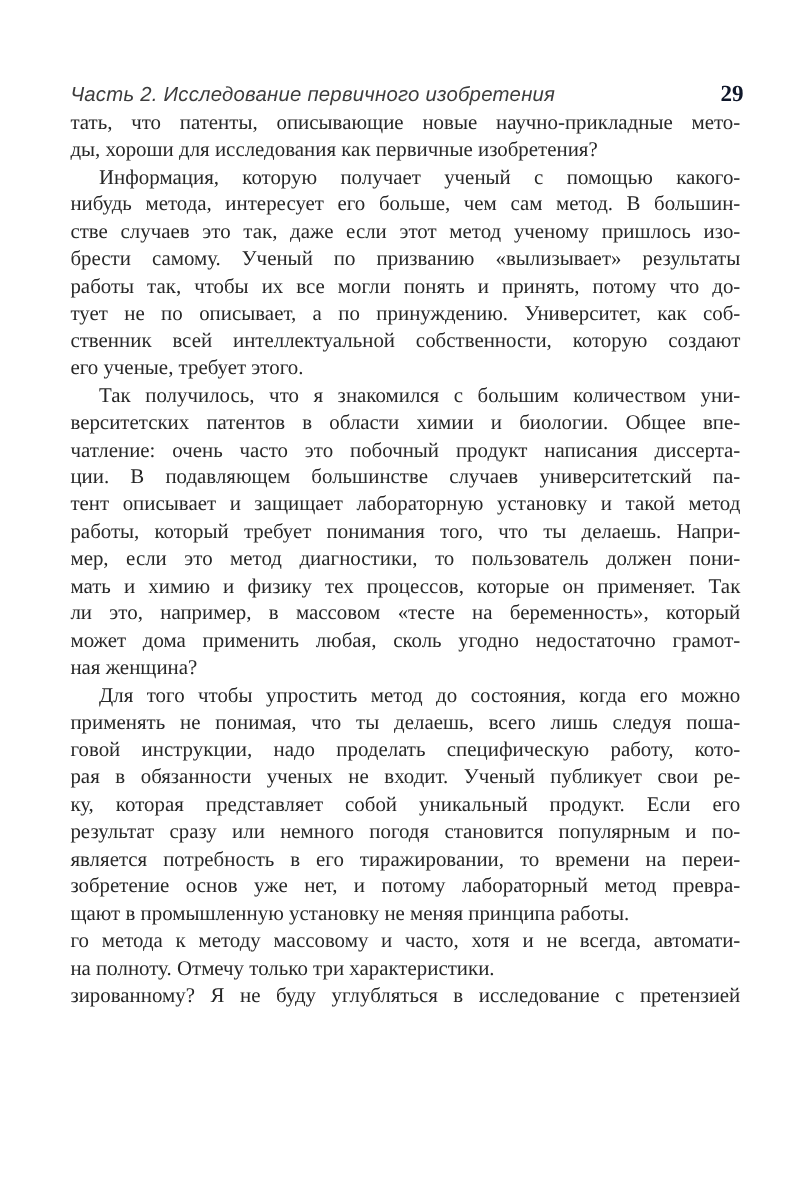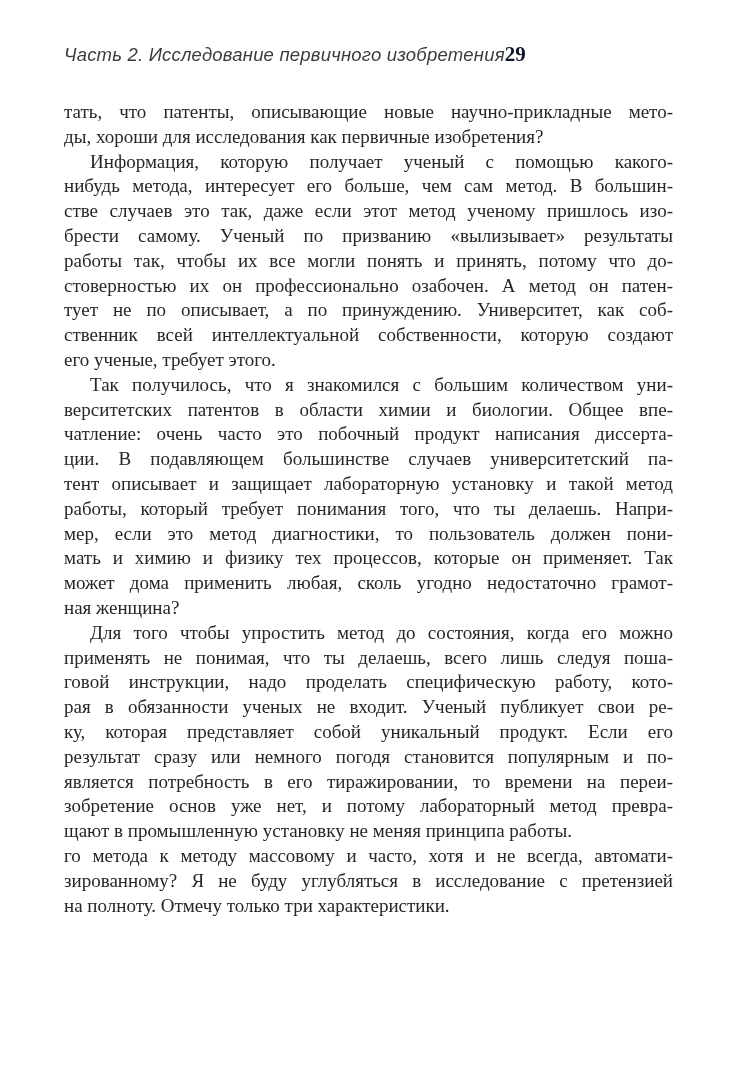--- a/index.html
+++ b/index.html
@@ -9,25 +9,26 @@
   }
   .book-page {
     position: relative;
     width: 738px;
     height: 1080px;
     background: #ffffff;
     overflow: hidden;
   }
   .running-header {
     position: absolute;
-    top: 42px;
+    top: 73px;
     left: 64px;
     width: 612px;
     display: flex;
     align-items: baseline;
+    justify-content: space-between;
   }
   .chapter-title {
     font-family: "Liberation Sans", sans-serif;
     font-style: italic;
     font-size: 18.5px;
     color: #3c3c3c;
     letter-spacing: 0.2px;
     white-space: nowrap;
   }
   .page-number {
@@ -75,47 +76,47 @@
       <div class="paragraph">
         <div class="line">тать, что патенты, описывающие новые научно-прикладные мето-</div>
         <div class="line last">ды, хороши для исследования как первичные изобретения?</div>
       </div>
       <div class="paragraph">
         <div class="line indent">Информация, которую получает ученый с помощью какого-</div>
         <div class="line">нибудь метода, интересует его больше, чем сам метод. В большин-</div>
         <div class="line">стве случаев это так, даже если этот метод ученому пришлось изо-</div>
         <div class="line">брести самому. Ученый по призванию «вылизывает» результаты</div>
         <div class="line">работы так, чтобы их все могли понять и принять, потому что до-</div>
-        <div class="line">стоверностью их он профессионально озабочен. А метод он патен-</div>
         <div class="line">тует не по описывает, а по принуждению. Университет, как соб-</div>
         <div class="line">ственник всей интеллектуальной собственности, которую создают</div>
         <div class="line last">его ученые, требует этого.</div>
       </div>
       <div class="paragraph">
         <div class="line indent">Так получилось, что я знакомился с большим количеством уни-</div>
         <div class="line">верситетских патентов в области химии и биологии. Общее впе-</div>
         <div class="line">чатление: очень часто это побочный продукт написания диссерта-</div>
         <div class="line">ции. В подавляющем большинстве случаев университетский па-</div>
         <div class="line">тент описывает и защищает лабораторную установку и такой метод</div>
         <div class="line">работы, который требует понимания того, что ты делаешь. Напри-</div>
         <div class="line">мер, если это метод диагностики, то пользователь должен пони-</div>
         <div class="line">мать и химию и физику тех процессов, которые он применяет. Так</div>
+        <div class="line">ли это, например, в массовом «тесте на беременность», который</div>
         <div class="line">может дома применить любая, сколь угодно недостаточно грамот-</div>
         <div class="line last">ная женщина?</div>
       </div>
       <div class="paragraph">
         <div class="line indent">Для того чтобы упростить метод до состояния, когда его можно</div>
         <div class="line">применять не понимая, что ты делаешь, всего лишь следуя поша-</div>
         <div class="line">говой инструкции, надо проделать специфическую работу, кото-</div>
         <div class="line">рая в обязанности ученых не входит. Ученый публикует свои ре-</div>
         <div class="line">ку, которая представляет собой уникальный продукт. Если его</div>
         <div class="line">результат сразу или немного погодя становится популярным и по-</div>
         <div class="line">является потребность в его тиражировании, то времени на переи-</div>
         <div class="line">зобретение основ уже нет, и потому лабораторный метод превра-</div>
         <div class="line last">щают в промышленную установку не меняя принципа работы.</div>
       </div>
       <div class="paragraph">
         <div class="line">го метода к методу массовому и часто, хотя и не всегда, автомати-</div>
+        <div class="line last">на полноту. Отмечу только три характеристики.</div>
         <div class="line">зированному? Я не буду углубляться в исследование с претензией</div>
-        <div class="line last">на полноту. Отмечу только три характеристики.</div>
       </div>
     </div>
 </div>
 
 </body></html>

